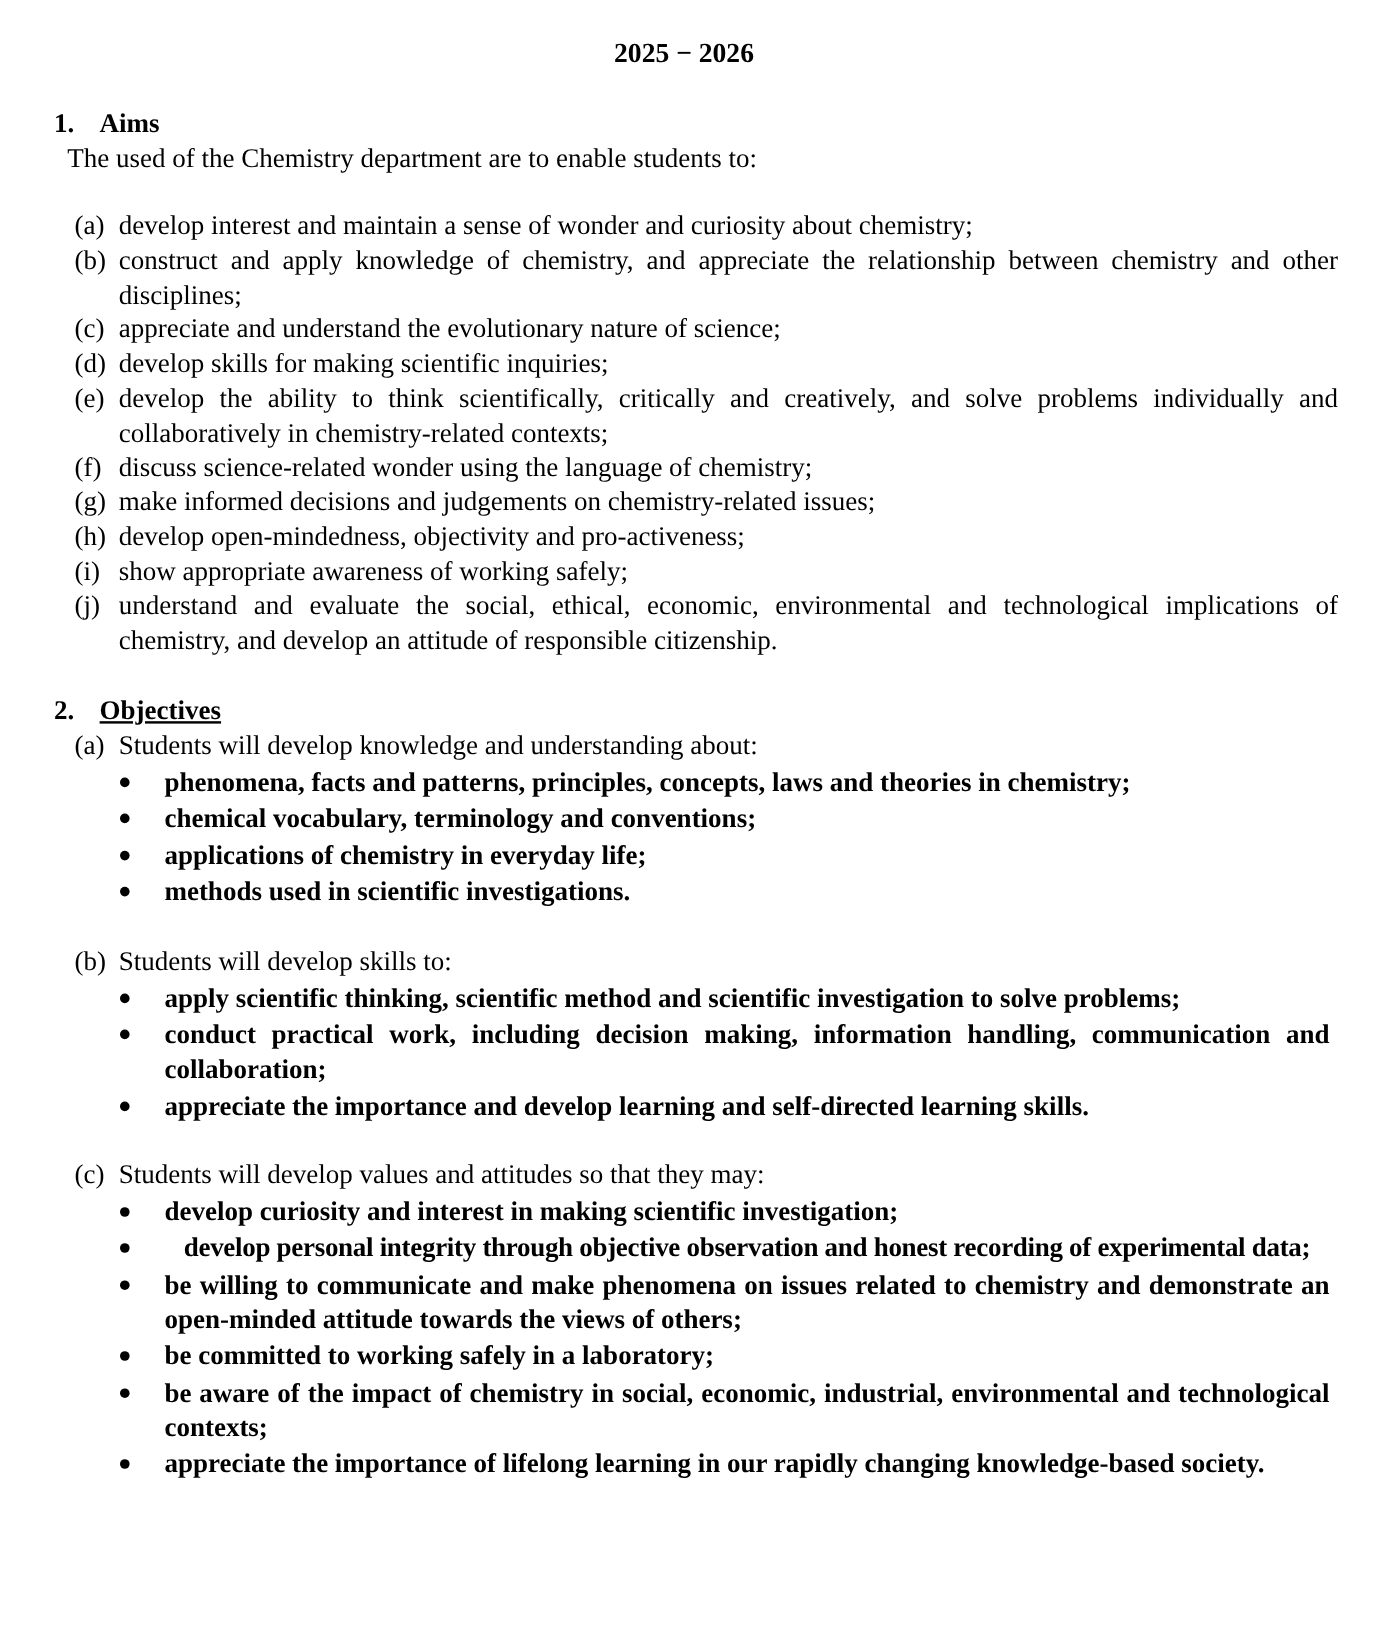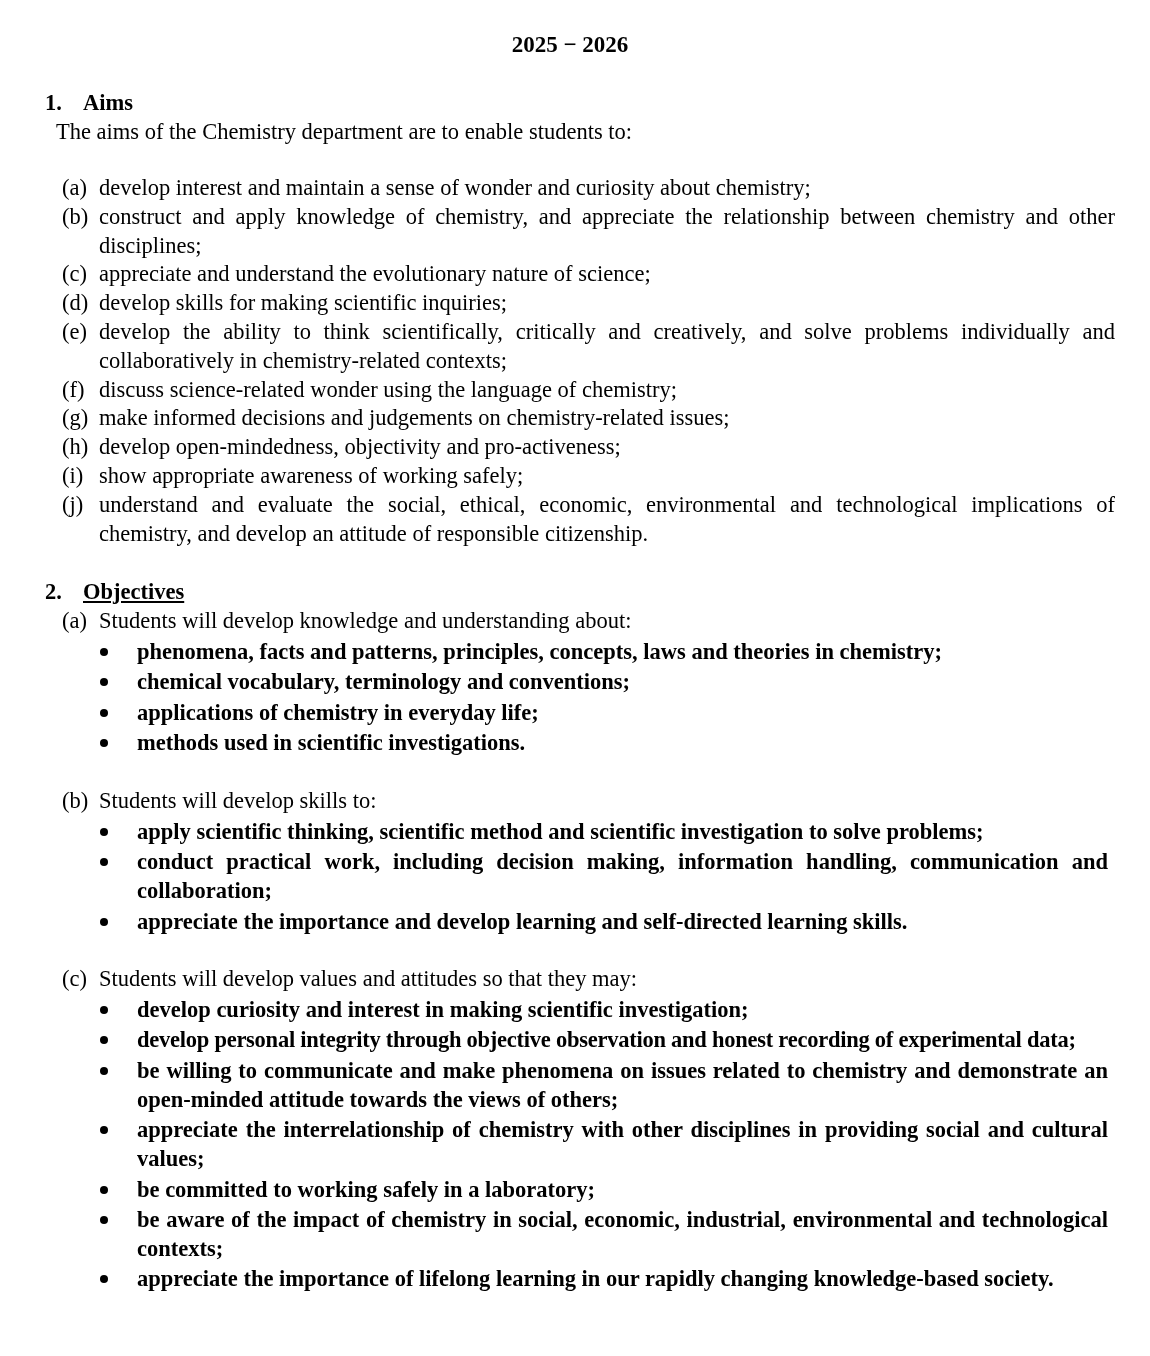--- a/index.html
+++ b/index.html
@@ -25,33 +25,33 @@
   .obj-head { display: flex; line-height: 29px; }
   .obj-head .lbl { width: 37px; flex: 0 0 37px; }
   .bullets { margin: 2px 7px 0 0; padding: 0; font-weight: bold; }
   .bullet { display: flex; line-height: 29px; margin-bottom: 1.4px; }
   .bullet .dot { flex: 0 0 75px; width: 75px; position: relative; }
   .bullet .dot::before {
     content: ""; position: absolute; left: 38px; top: 11px;
     width: 8px; height: 8px; border-radius: 50%; background: #000;
   }
   .bullet .txt { flex: 1; text-align: justify; }
-  .bullet .txt.nojust { text-align: left; white-space: nowrap; }
+  .bullet .txt.nojust { text-align: center; white-space: nowrap; }
 </style>
 </head>
 <body>
 
 <div class="page">
 
   <div class="title">2025 − 2026</div>
 
   <div class="sec-head" style="top:88px;">
     <span class="num">1.</span><span>Aims</span>
   </div>
-  <div class="intro" style="top:117px;">The aims of the Chemistry department are to enable students to:</div>
+  <div class="intro" style="top:117px;">The used of the Chemistry department are to enable students to:</div>
 
   <div class="list" style="top:174px;">
     <div class="item">
       <span class="lbl">(a)</span>
       <span class="txt">develop interest and maintain a sense of wonder and curiosity about chemistry;</span>
     </div>
     <div class="item">
       <span class="lbl">(b)</span>
       <span class="txt">construct and apply knowledge of chemistry, and appreciate the relationship between chemistry and other disciplines;</span>
     </div>
@@ -152,24 +152,20 @@
       <div class="bullet">
         <span class="dot"></span>
         <span class="txt nojust" style="letter-spacing:-0.25px;">develop personal integrity through objective observation and honest recording of experimental data;</span>
       </div>
       <div class="bullet">
         <span class="dot"></span>
         <span class="txt">be willing to communicate and make phenomena on issues related to chemistry and demonstrate an open-minded attitude towards the views of others;</span>
       </div>
       <div class="bullet">
         <span class="dot"></span>
-        <span class="txt">appreciate the interrelationship of chemistry with other disciplines in providing social and cultural values;</span>
-      </div>
-      <div class="bullet">
-        <span class="dot"></span>
         <span class="txt">be committed to working safely in a laboratory;</span>
       </div>
       <div class="bullet">
         <span class="dot"></span>
         <span class="txt">be aware of the impact of chemistry in social, economic, industrial, environmental and technological contexts;</span>
       </div>
       <div class="bullet">
         <span class="dot"></span>
         <span class="txt">appreciate the importance of lifelong learning in our rapidly changing knowledge-based society.</span>
       </div>

